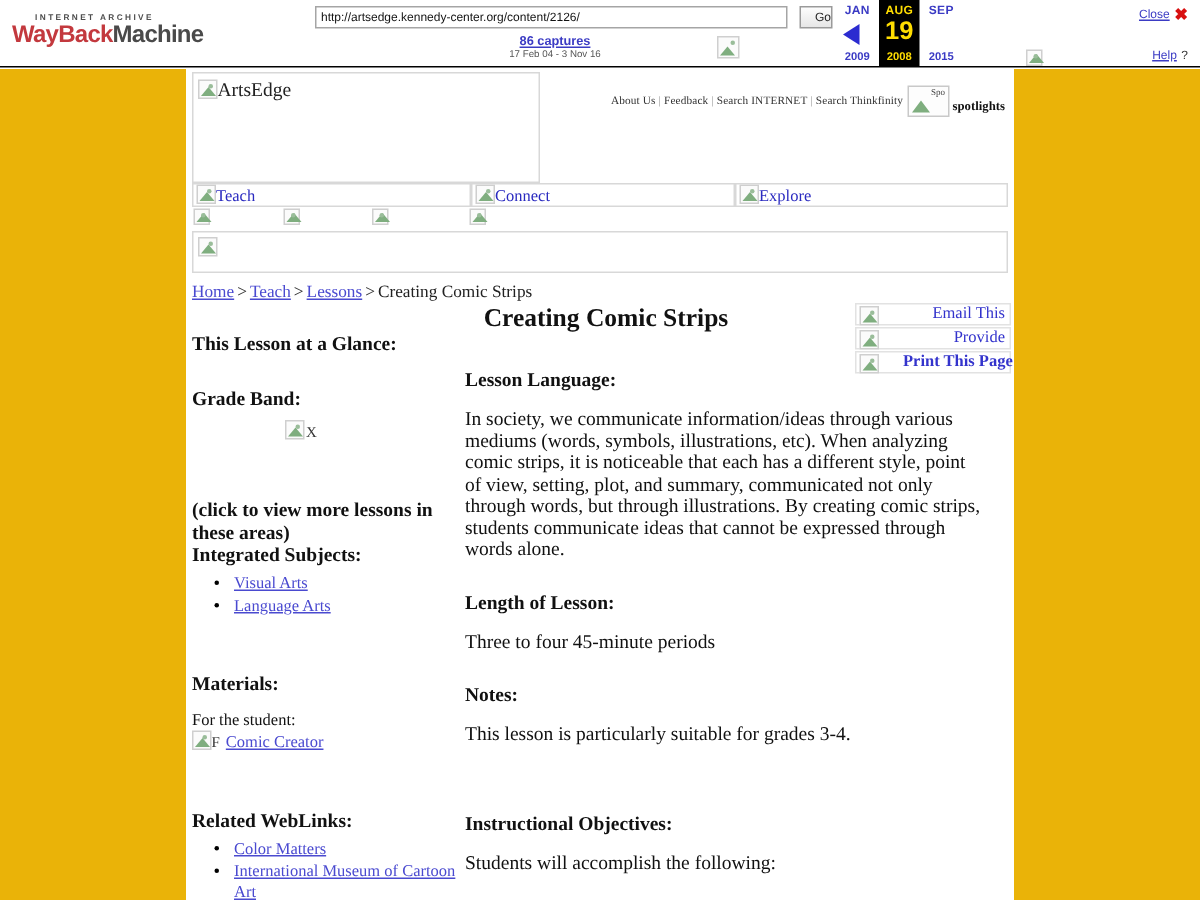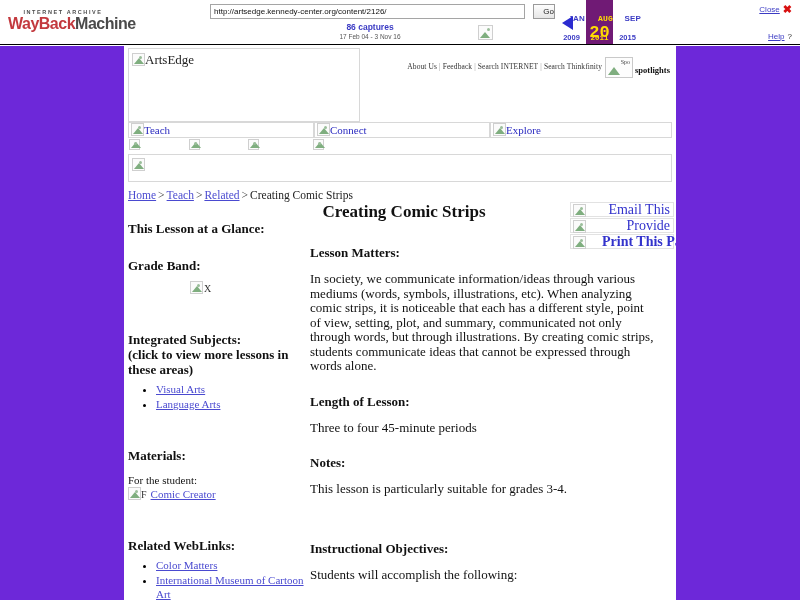--- a/index.html
+++ b/index.html
@@ -83,20 +83,21 @@
     position: absolute;
     left: 250px; top: 22px;
     width: 240px;
     text-align: center;
   }
   .wb-captures-link {
     font-family: "Liberation Sans", sans-serif;
     font-size: 8.5px;
     font-weight: bold;
     color: #3b3bc4;
+    text-decoration: underline;
     display: block;
   }
   .wb-captures-range {
     font-family: "Liberation Sans", sans-serif;
     font-size: 6.5px;
     color: #555555;
     display: block;
     margin-top: 1px;
   }
 
@@ -115,29 +116,28 @@
   }
   .wb-datecol {
     position: absolute;
     top: 0;
     width: 27px;
     height: 44px;
     text-align: center;
     font-family: "Liberation Sans", sans-serif;
   }
   .wb-datecol.jan { left: 0; }
-  .wb-datecol.aug { left: 28px; background: #701a75; font-family: Liberation Mono, monospace; }
+  .wb-datecol.aug { left: 28px; background: #000000; }
   .wb-datecol.sep { left: 56px; }
   .wb-mon {
     font-size: 8px;
     font-weight: bold;
     color: #3b3bc4;
-    margin-top: 14px;
+    margin-top: 2px;
     letter-spacing: 0.2px;
-    text-align: right;
   }
   .wb-datecol.aug .wb-mon { color: #ffdd00; }
   .wb-day {
     font-size: 17px;
     font-weight: bold;
     color: #ffdd00;
     line-height: 18px;
     margin-top: 1px;
   }
   .wb-yr {
@@ -187,21 +187,21 @@
   }
   .wb-help a { color: #3b3bc4; text-decoration: underline; }
   .wb-q { color: #333; margin-left: 3px; }
 
   
   .page-frame {
     position: absolute;
     left: 0; top: 46px;
     width: 800px;
     height: 554px;
-    background: #6d28d9;
+    background: #eab308;
   }
   .page-inner {
     position: absolute;
     left: 124px; top: 0;
     width: 552px;
     height: 554px;
     background: #ffffff;
     overflow: hidden;
   }
 
@@ -388,21 +388,21 @@
     box-sizing: border-box;
     margin-bottom: 1px;
   }
   .act-row .bimg {
     position: absolute;
     left: 2px; top: 1px;
   }
   .act-label {
     position: absolute;
     right: 3px; top: 0;
-    font-size: 14px;
+    font-size: 11px;
     color: #3333cc;
     line-height: 13px;
     white-space: nowrap;
   }
   .act-row.print .act-label { left: 31px; right: auto; font-weight: bold; }
 
   
   .lcol {
     position: absolute;
     left: 4px; top: 175px;
@@ -499,22 +499,22 @@
   <span class="bimg lg wb-sparkimg"></span>
 
   <div class="wb-dates">
     <div class="wb-datecol jan">
       <div class="wb-mon">JAN</div>
       <div class="wb-arrow"></div>
       <div class="wb-yr">2009</div>
     </div>
     <div class="wb-datecol aug">
       <div class="wb-mon">AUG</div>
-      <div class="wb-day">20</div>
-      <div class="wb-yr">2011</div>
+      <div class="wb-day">19</div>
+      <div class="wb-yr">2008</div>
     </div>
     <div class="wb-datecol sep">
       <div class="wb-mon">SEP</div>
       <span class="bimg sm wb-sepimg"></span>
       <div class="wb-yr">2015</div>
     </div>
   </div>
 
   <div class="wb-close">
     <a>Close</a><span class="wb-x">✖</span>
@@ -560,21 +560,21 @@
     <span class="bimg sm s1"></span>
     <span class="bimg sm s2"></span>
     <span class="bimg sm s3"></span>
   </div>
 
   <div class="bannerbar">
     <span class="bimg"></span>
   </div>
 
   <div class="crumb">
-    <a>Home</a><span class="gt">&gt;</span><a>Teach</a><span class="gt">&gt;</span><a>Related</a><span class="gt">&gt;</span><span>Creating Comic Strips</span>
+    <a>Home</a><span class="gt">&gt;</span><a>Teach</a><span class="gt">&gt;</span><a>Lessons</a><span class="gt">&gt;</span><span>Creating Comic Strips</span>
   </div>
 
   <div class="ptitle">Creating Comic Strips</div>
 
   <div class="actions">
     <div class="act-row">
       <span class="bimg"></span>
       <span class="act-label">Email This</span>
     </div>
     <div class="act-row">
@@ -588,22 +588,22 @@
   </div>
 
   <div class="lcol">
     <div class="lhead">This Lesson at a Glance:</div>
     <div class="blk-gap-md"></div>
     <div class="lhead">Grade Band:</div>
     <div class="gradeband-img">
       <span class="bimg"></span><span class="gb-alt">X</span>
     </div>
     <div class="blk-gap-lg"></div>
+    <div class="lhead">(click to view more lessons in these areas)</div>
     <div class="lhead">Integrated Subjects:</div>
-    <div class="lhead">(click to view more lessons in these areas)</div>
     <ul>
       <li><a>Visual Arts</a></li>
       <li><a>Language Arts</a></li>
     </ul>
     <div class="blk-gap-lg"></div>
     <div class="lhead">Materials:</div>
     <div class="blk-gap-sm"></div>
     <div class="lsub">For the student:</div>
     <div class="mat-line">
       <span class="bimg"></span><span class="mat-alt">F</span><a>Comic Creator</a>
@@ -611,21 +611,21 @@
     <div class="blk-gap-lg"></div>
     <div class="lhead">Related WebLinks:</div>
     <ul>
       <li><a>Color Matters</a></li>
       <li><a>International Museum of Cartoon Art</a></li>
     </ul>
   </div>
 
   <div class="rcol">
     <div class="spacer-24"></div>
-    <div class="rhead">Lesson Matters:</div>
+    <div class="rhead">Lesson Language:</div>
     <p class="rpara">In society, we communicate information/ideas through various mediums (words, symbols, illustrations, etc). When analyzing comic strips, it is noticeable that each has a different style, point of view, setting, plot, and summary, communicated not only through words, but through illustrations. By creating comic strips, students communicate ideas that cannot be expressed through words alone.</p>
     <div class="rhead">Length of Lesson:</div>
     <p class="rpara">Three to four 45-minute periods</p>
     <div class="rhead">Notes:</div>
     <p class="rpara">This lesson is particularly suitable for grades 3-4.</p>
     <div class="spacer-24"></div>
     <div class="rhead">Instructional Objectives:</div>
     <p class="rpara">Students will accomplish the following:</p>
   </div>
 

